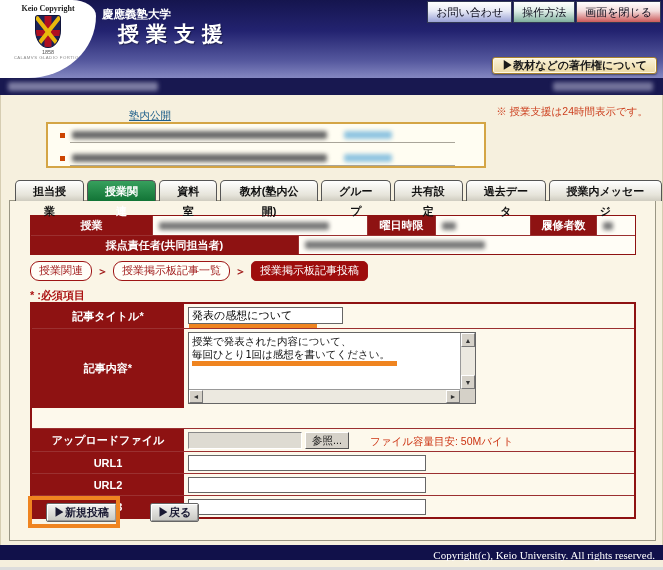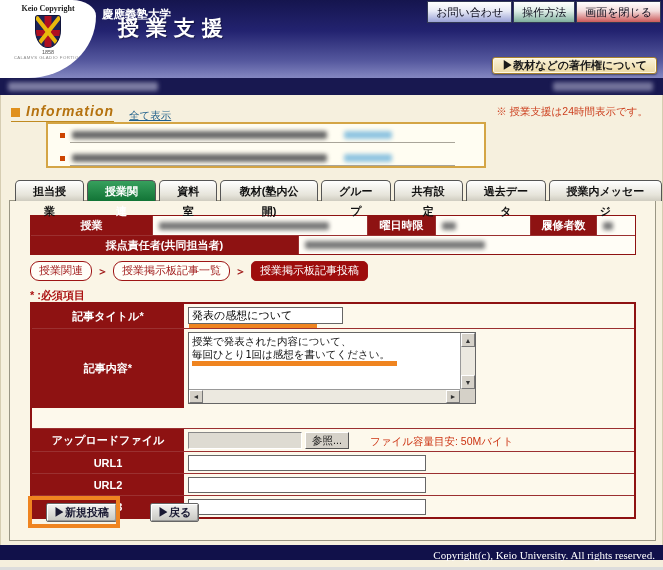--- a/index.html
+++ b/index.html
@@ -20,21 +20,21 @@
     background:#1c2256; border:1px solid #10143a; border-radius:3px 3px 13px 13px / 3px 3px 18px 18px; overflow:hidden; }
   .shield .bar-v { position:absolute; left:50%; top:0; width:7px; height:100%; background:#b01020; transform:translateX(-50%); }
   .shield .bar-h { position:absolute; top:46%; left:0; width:100%; height:6px; background:#b01020; }
   .shield .x1,.shield .x2 { position:absolute; left:50%; top:-4px; width:4px; height:40px; background:#e9b90c; border-radius:2px; }
   .shield .x1 { transform:translateX(-50%) rotate(38deg); }
   .shield .x2 { transform:translateX(-50%) rotate(-38deg); }
   .logo-year { font-size:5.5px; color:#555; margin-top:1px; }
   .logo-motto { font-size:4.8px; color:#8a8a8a; letter-spacing:.5px; transform:scale(.9); }
 
   .hdr-univ { position:absolute; left:102px; top:7px; color:#fff; font-size:11.5px; font-weight:bold; }
-  .hdr-title { position:absolute; left:118px; top:14px; color:#fff; font-size:21px; font-weight:bold; letter-spacing:7px; text-shadow:1px 1px 1px rgba(0,0,0,.4); }
+  .hdr-title { position:absolute; left:118px; top:20px; color:#fff; font-size:21px; font-weight:bold; letter-spacing:7px; text-shadow:1px 1px 1px rgba(0,0,0,.4); }
 
   .navbtns { position:absolute; top:1px; right:2px; display:flex; gap:1px; z-index:3; }
   .nb { height:22px; line-height:21px; padding:0 8px; font-size:11px; color:#0a0a1a;
     border:1px solid #333a55; text-align:center; cursor:pointer; }
   .nb.c1 { background:linear-gradient(180deg,#ffffff 0%,#e8eaf6 45%,#9aa2d6 100%); }
   .nb.c2 { background:linear-gradient(180deg,#ffffff 0%,#dfeee8 45%,#7fae9c 100%); }
   .nb.c3 { background:linear-gradient(180deg,#ffffff 0%,#f3dcdc 45%,#cc5a5a 100%); }
 
   .copybtn { position:absolute; top:57px; right:6px; height:17px; line-height:15px; padding:0 9px;
     font-size:11px; font-weight:bold; color:#1a1a1a;
@@ -177,25 +177,21 @@
   <div class="copybtn">▶教材などの著作権について</div>
 </div>
 
 <div class="userbar">
   <div class="ub-left blob"></div>
   <div class="ub-right blob"></div>
 </div>
 
 <div class="content">
 
-  <div class="info-head">
-    <span class="info-sq"></span>
-    <span class="info-word">Information</span>
-  </div>
-  <a class="showall">全て表示</a>
+  <a class="showall">塾内公開</a>
   <div class="hours-note">※ 授業支援は24時間表示です。</div>
 
   <div class="infobox">
     <div class="info-item">
       <span class="ii-bullet"></span>
       <span class="ii-text blob"></span>
       <span class="ii-link blob"></span>
       <span class="ii-line"></span>
     </div>
     <div class="info-item">

